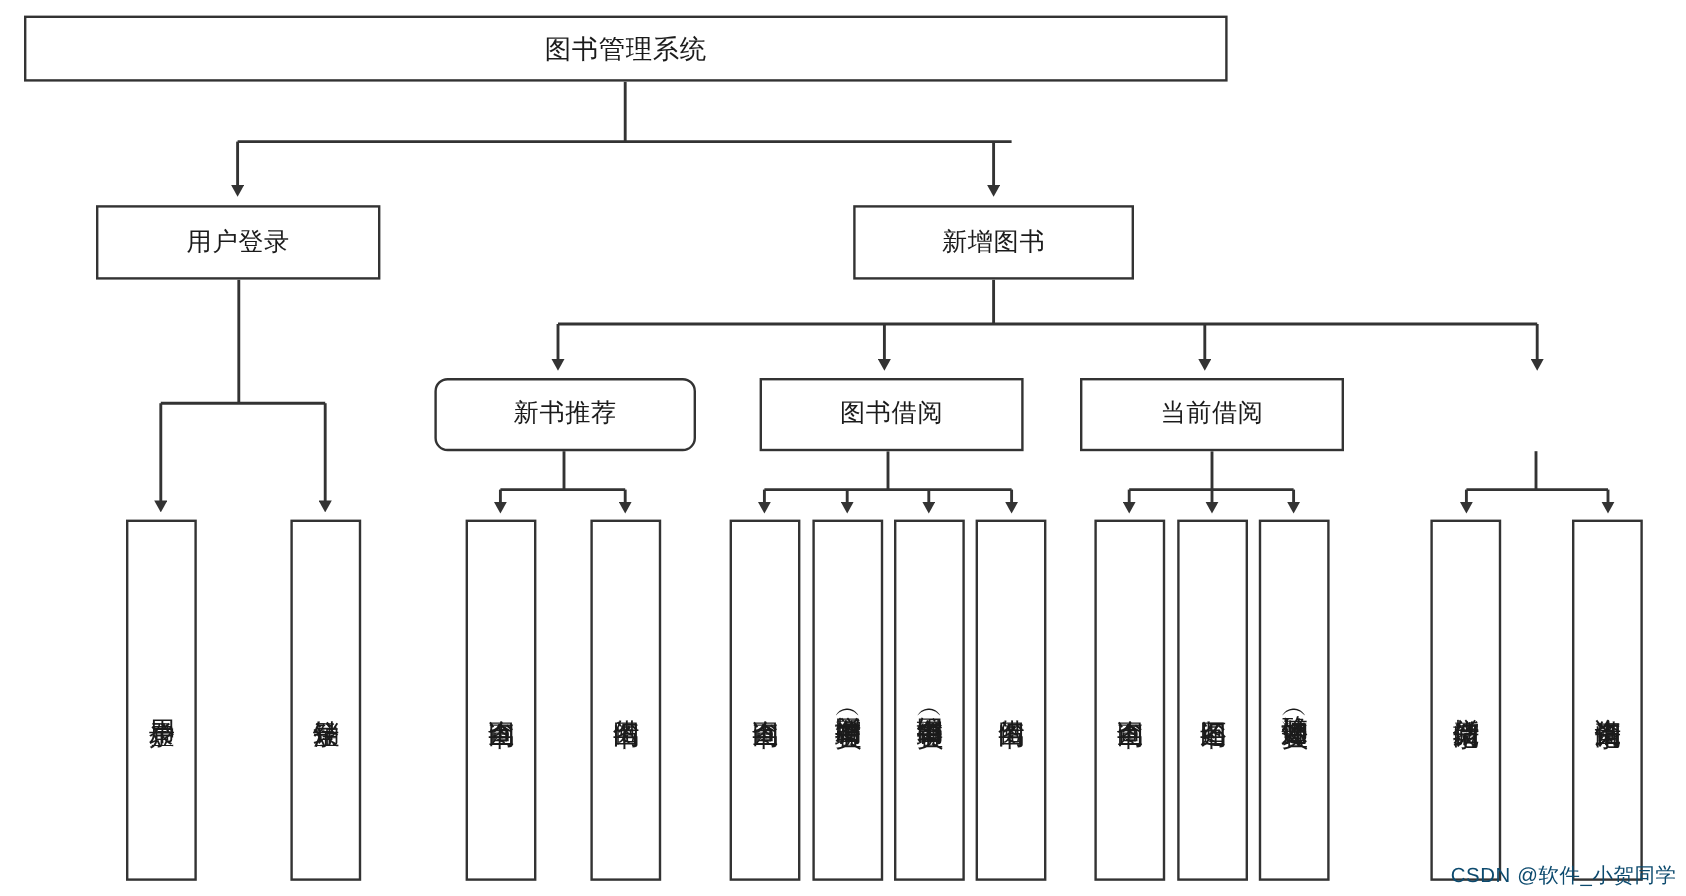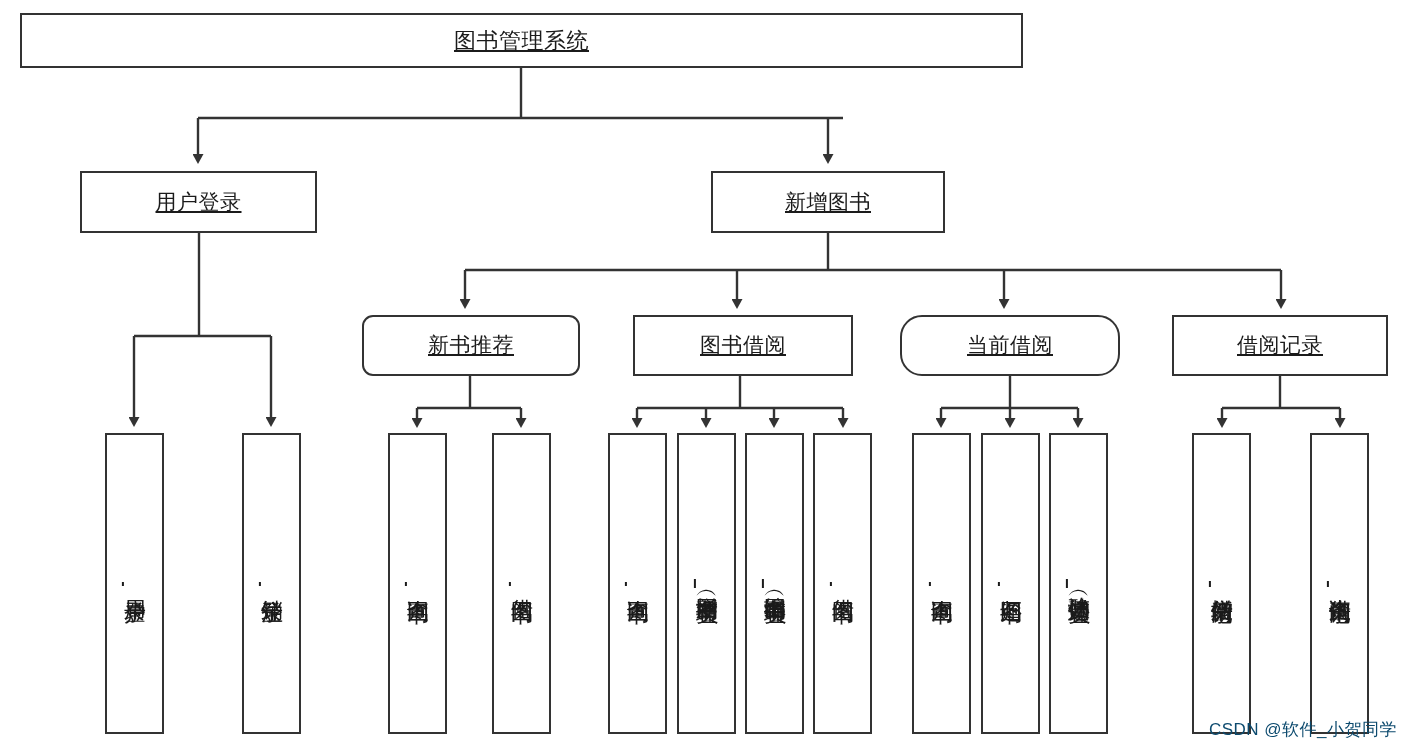--- a/index.html
+++ b/index.html
@@ -32,21 +32,20 @@
     border: 2px solid #333333;
     display: flex;
     align-items: center;
     justify-content: center;
     color: #1b1b1b;
   }
   .node .lbl {
     display: block;
     text-align: left;
     line-height: 1.18;
-    text-decoration: underline;
   }
   .node.horiz .lbl {
     font-size: 21px;
     letter-spacing: 0.5px;
     white-space: nowrap;
   }
   .node.root .lbl {
     font-size: 22px;
   }
   .node.leaf {
@@ -141,27 +140,24 @@
   </div>
 
   <div class="node horiz" style="left:362px; top:315px; width:218px; height:61px;border-radius:11px;">
     <span class="lbl">新书推荐</span>
   </div>
 
   <div class="node horiz" style="left:633px; top:315px; width:220px; height:61px;">
     <span class="lbl">图书借阅</span>
   </div>
 
-  <div class="node horiz" style="left:900px; top:315px; width:220px; height:61px;border-radius:22px;">
+  <div class="node horiz" style="left:900px; top:315px; width:220px; height:61px;">
     <span class="lbl">当前借阅</span>
   </div>
 
-  <div class="node horiz" style="left:1172px; top:315px; width:216px; height:61px;">
-    <span class="lbl">借阅记录</span>
-  </div>
 
   <div class="node leaf" style="left:105px; top:433px; width:59px; height:301px;">
     <span class="lbl">用户登录</span>
   </div>
 
   <div class="node leaf" style="left:242px; top:433px; width:59px; height:301px;">
     <span class="lbl">注销登录</span>
   </div>
 
   <div class="node leaf" style="left:388px; top:433px; width:59px; height:301px;">

